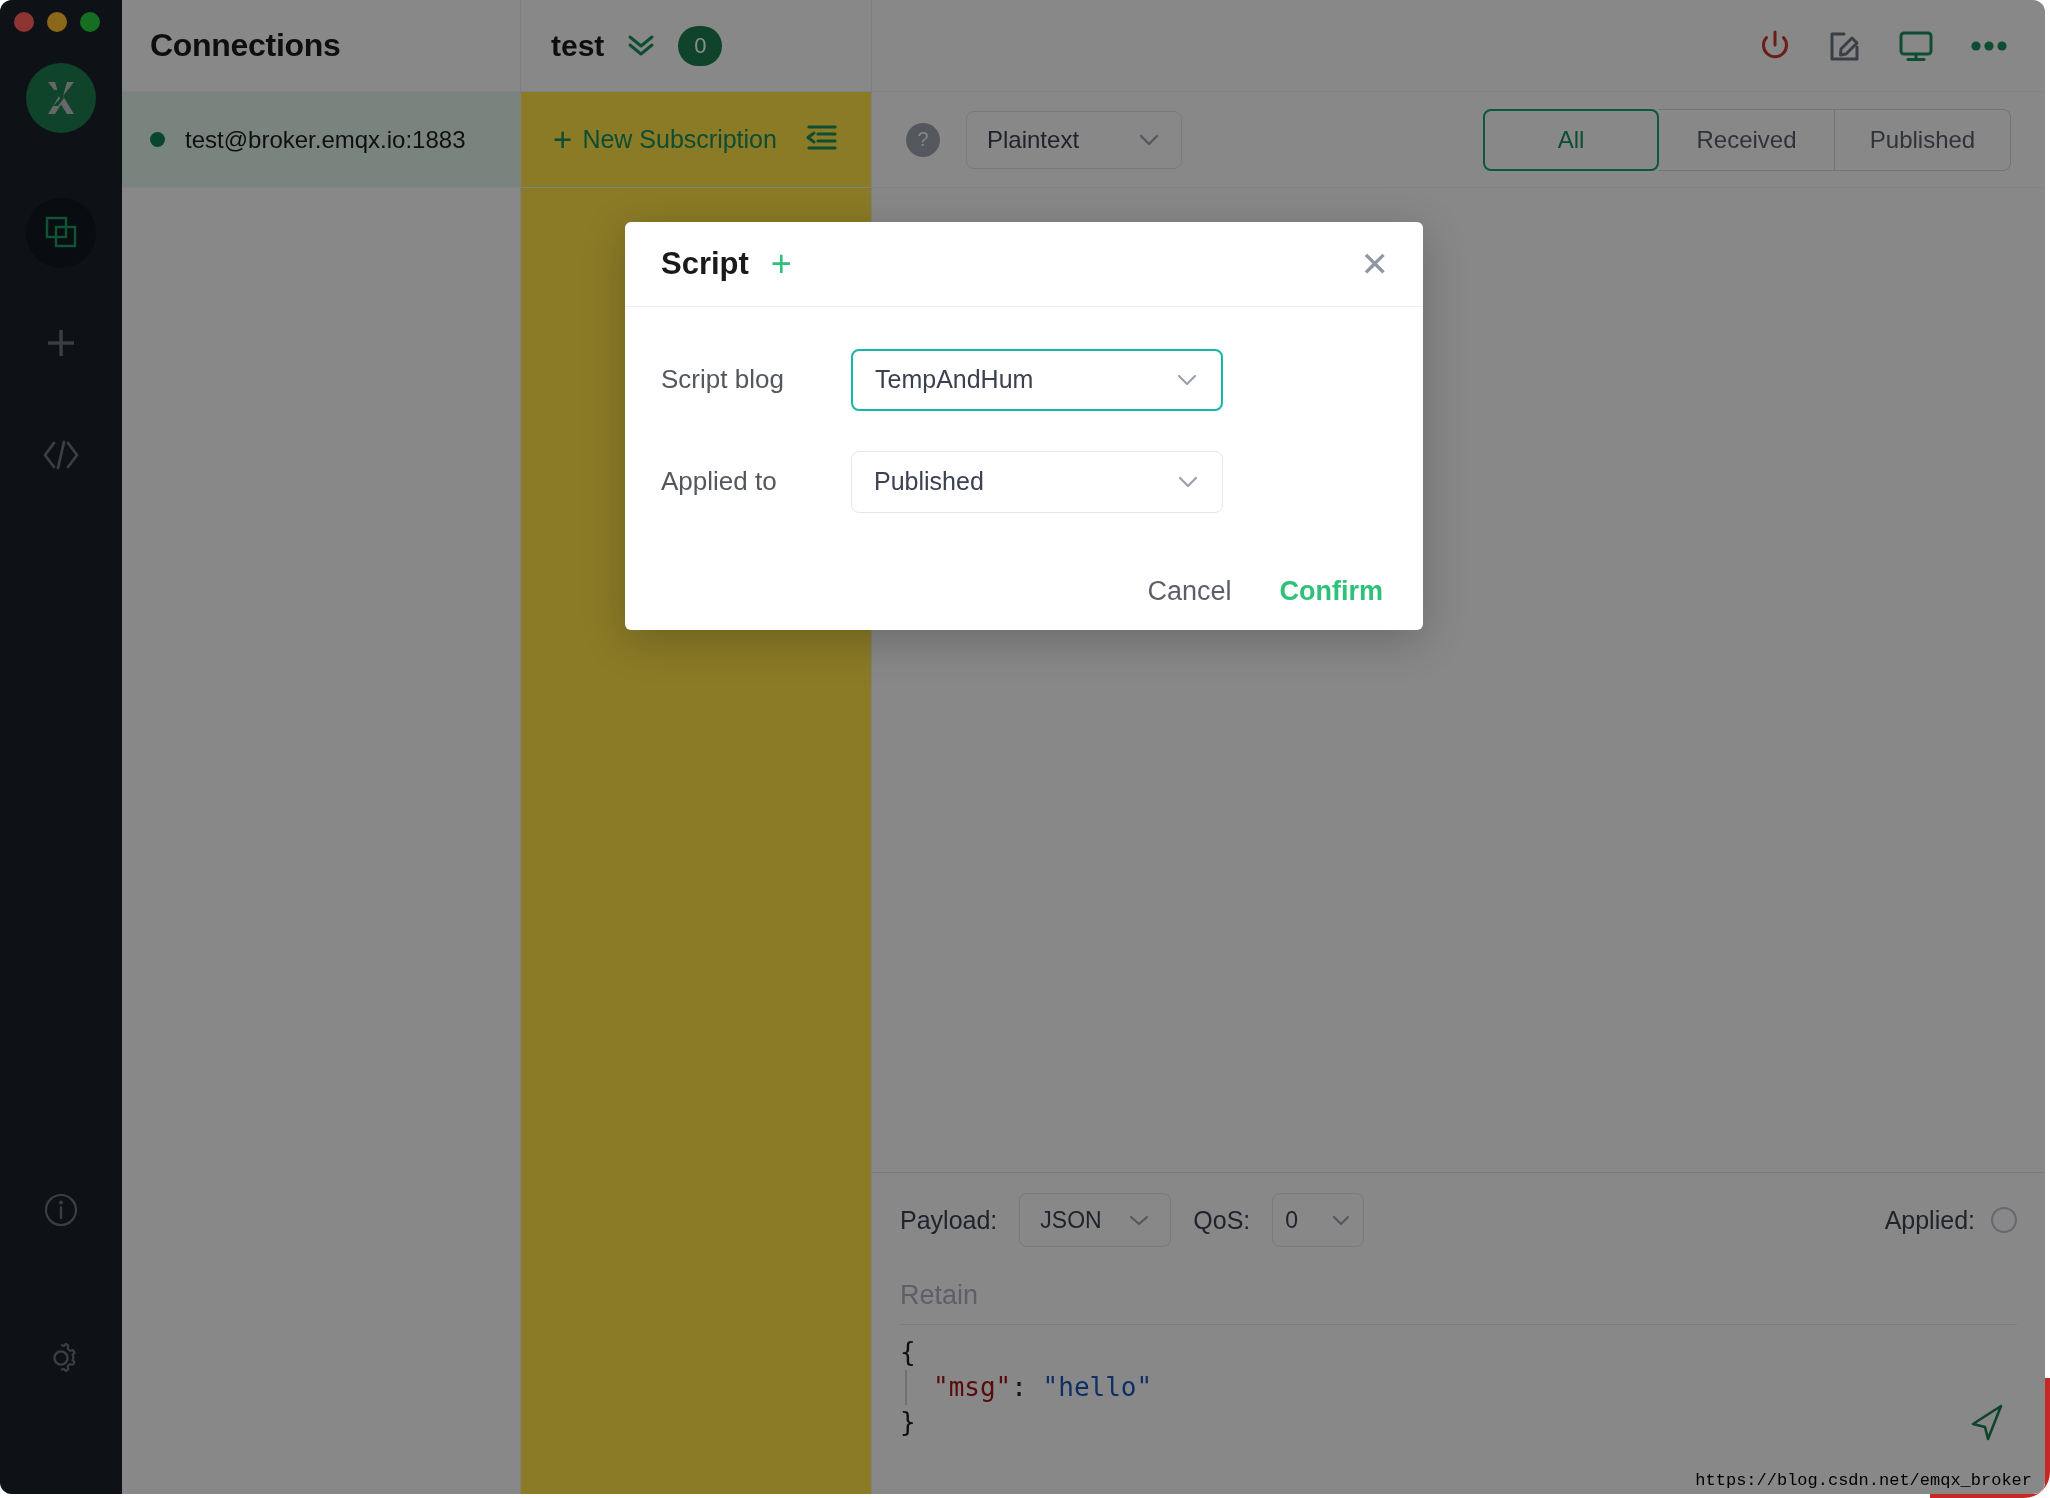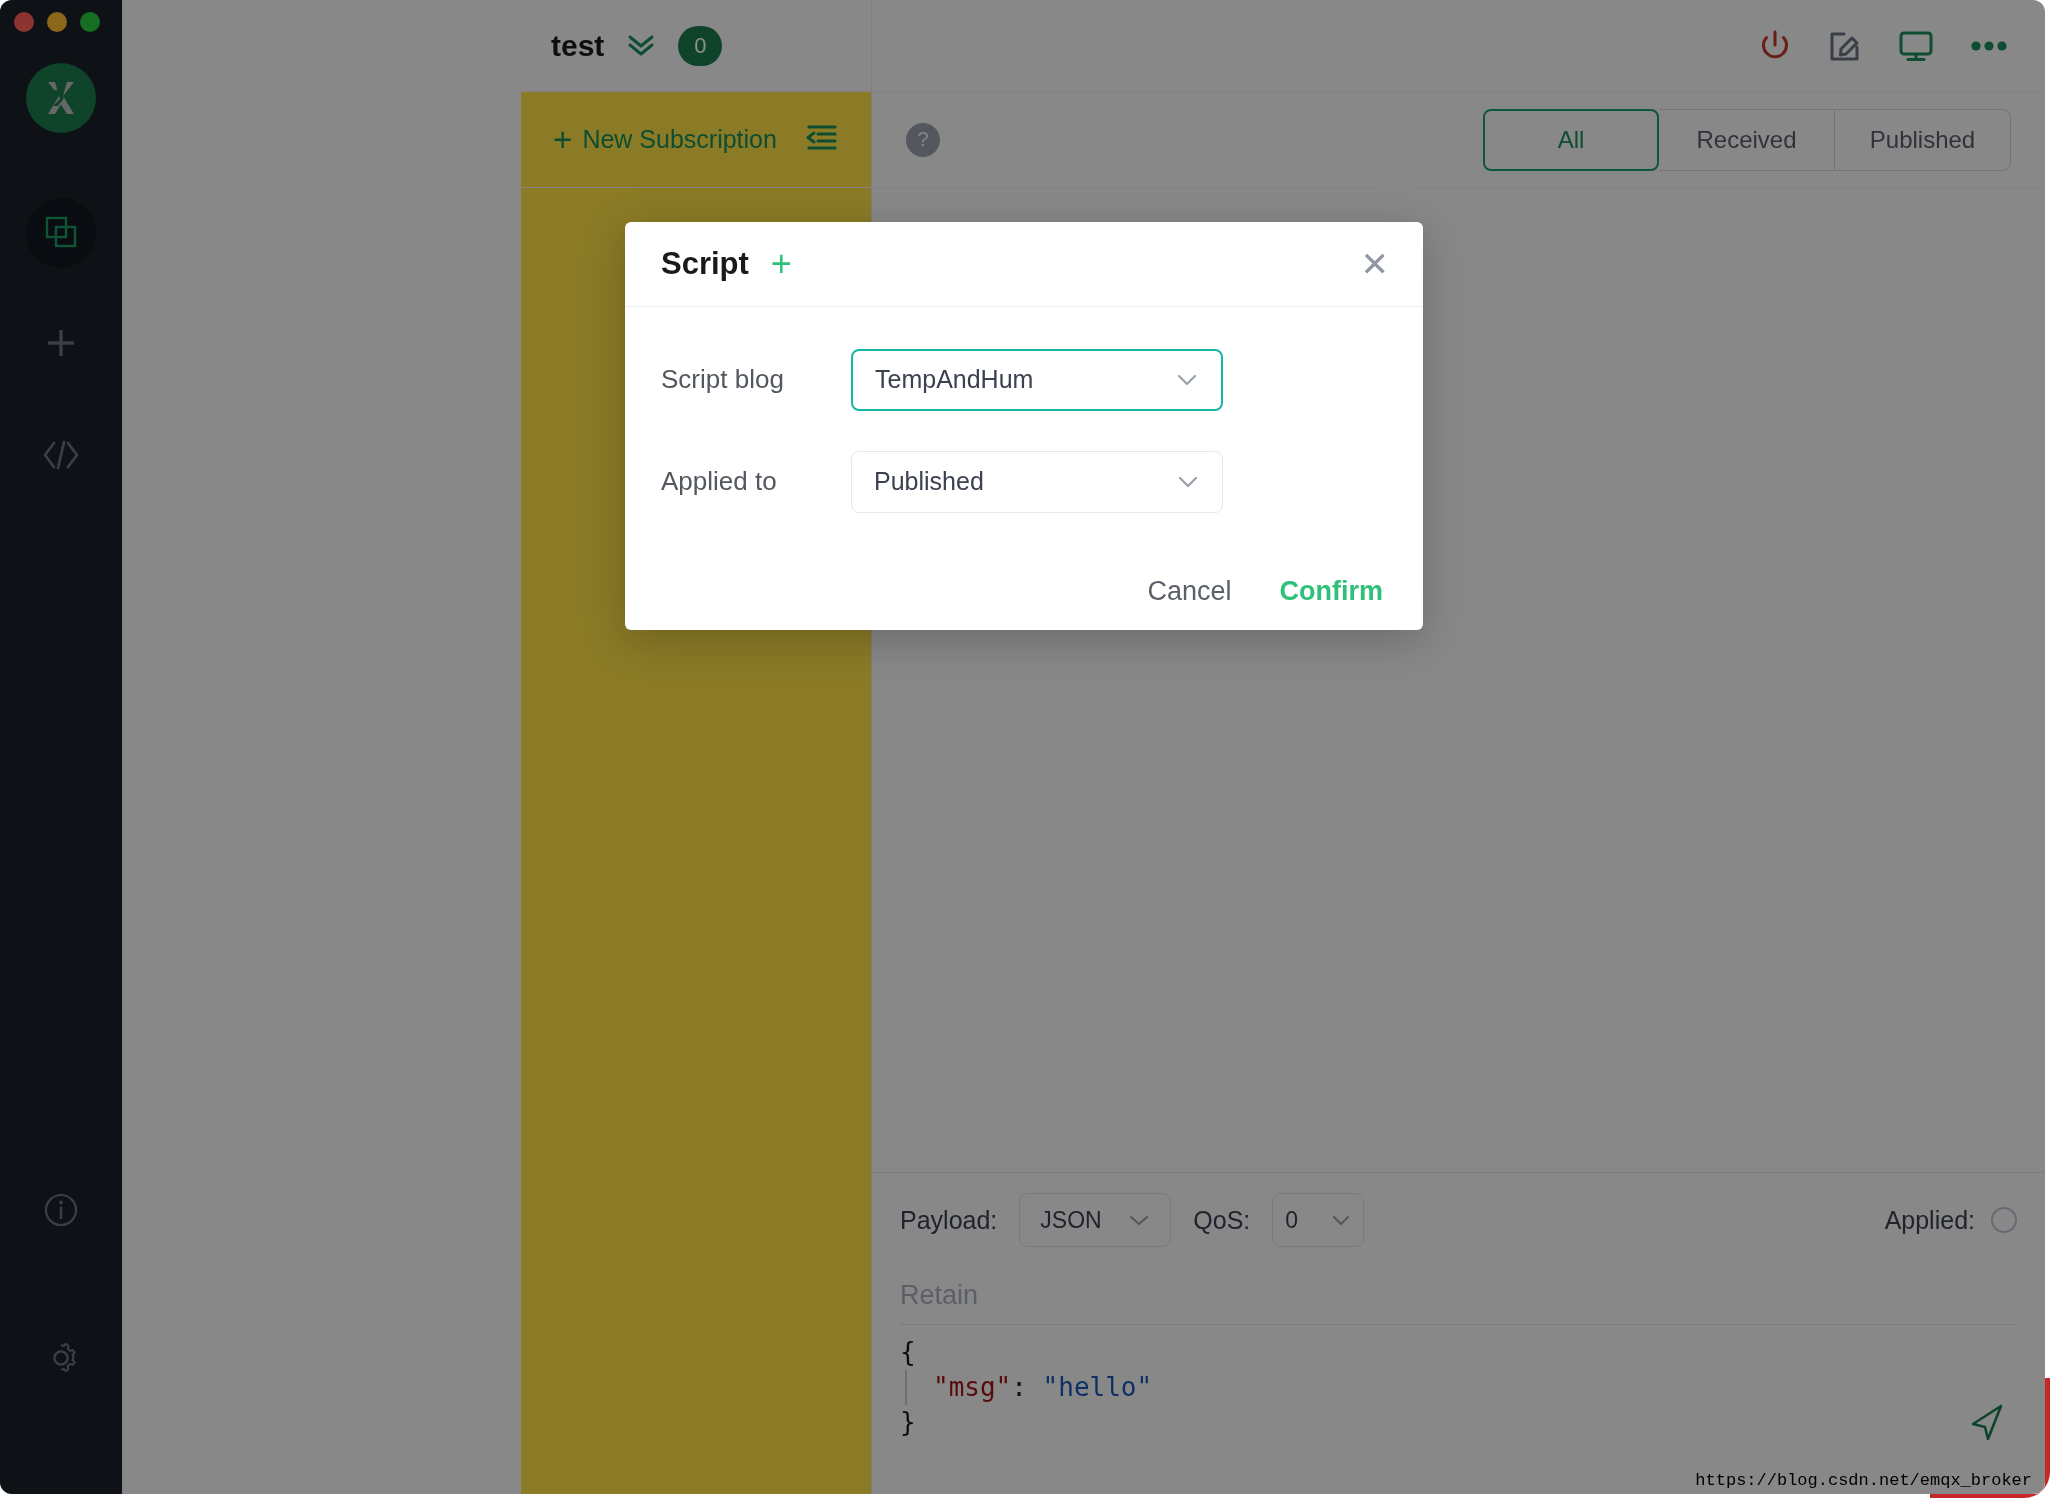--- a/index.html
+++ b/index.html
@@ -406,20 +406,29 @@
       <div class="rail-btn rail-settings">
         <svg width="40" height="40" viewBox="0 0 40 40">
           <g fill="none" stroke="#6b7280" stroke-width="2.4" stroke-linejoin="round">
             <path d="M20 5.5 l3.2 1.1 2.2-2.5 2.9 2.1 -0.8 3.3 2.6 2.6 3.3-0.8 2.1 2.9 -2.5 2.2 1.1 3.2 -1.1 3.2 2.5 2.2 -2.1 2.9 -3.3-0.8 -2.6 2.6 0.8 3.3 -2.9 2.1 -2.2-2.5 -3.2 1.1" transform="scale(0.88) translate(2.8,2.5)"></path>
             <circle cx="20" cy="20" r="6.6"></circle>
           </g>
         </svg>
       </div>
     </div>
 
+    <div class="conn-col">
+      <div class="conn-header">
+        <div class="conn-title">Connections</div>
+      </div>
+      <div class="conn-item">
+        <span class="conn-dot"></span>
+        <span class="conn-name">test@broker.emqx.io:1883</span>
+      </div>
+    </div>
 
     <div class="sub-col">
       <div class="tab-bar">
         <span class="tab-name">test</span>
         <span class="chev-dbl">
           <svg width="34" height="30" viewBox="0 0 34 30">
             <polyline points="6,6 17,15 28,6" fill="none" stroke="#1a8c5a" stroke-width="3" stroke-linecap="round" stroke-linejoin="round"></polyline>
             <polyline points="6,14 17,23 28,14" fill="none" stroke="#1a8c5a" stroke-width="3" stroke-linecap="round" stroke-linejoin="round"></polyline>
           </svg>
         </span>
@@ -469,20 +478,26 @@
             <circle cx="7" cy="7" r="4.6" fill="#1a8c5a"></circle>
             <circle cx="20" cy="7" r="4.6" fill="#1a8c5a"></circle>
             <circle cx="33" cy="7" r="4.6" fill="#1a8c5a"></circle>
           </svg>
         </span>
       </div>
 
       <div class="msg-filterbar">
         <span class="help-circle">?</span>
 
+        <div class="select-box select-plaintext">
+          <span>Plaintext</span>
+          <svg width="24" height="16" viewBox="0 0 24 16">
+            <polyline points="4,4 12,12 20,4" fill="none" stroke="#9aa0ab" stroke-width="2.4" stroke-linecap="round" stroke-linejoin="round"></polyline>
+          </svg>
+        </div>
 
         <div class="seg-group">
           <div class="seg active">All</div>
           <div class="seg">Received</div>
           <div class="seg">Published</div>
         </div>
       </div>
     </div>
 
     <div class="publish-area">

